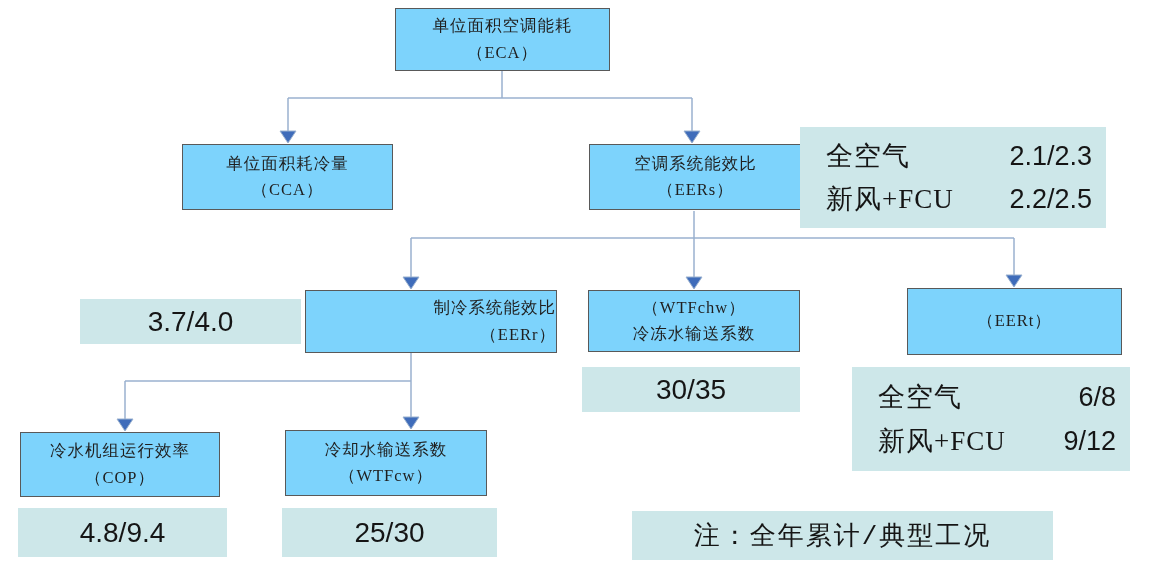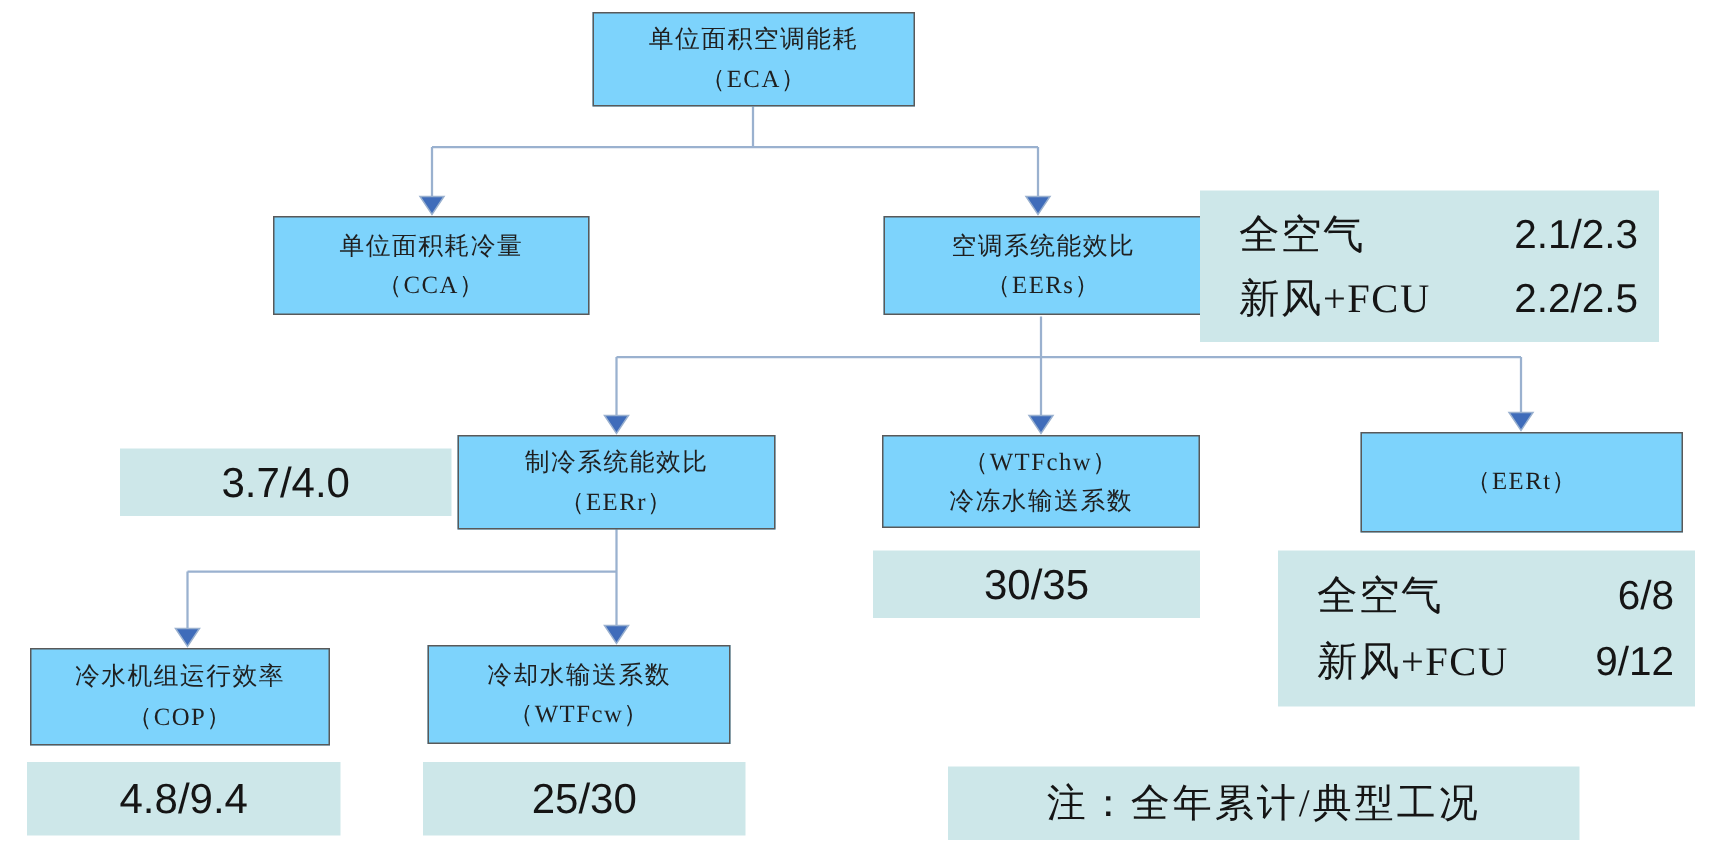--- a/index.html
+++ b/index.html
@@ -46,29 +46,29 @@
     align-items:stretch;
     padding:4px 14px 4px 26px;
   }
   .hl-row{
     display:flex;justify-content:space-between;align-items:center;
     font-size:27px;
   }
   .hl-row .lab{font-family:"Liberation Serif", serif;letter-spacing:1px;}
   .hl-row .num{font-family:"Liberation Sans", sans-serif;}
   .hl-note{
-    font-family:Liberation Serif, serif;
+    font-family:Liberation Mono, monospace;
     font-size:26px;letter-spacing:2px;
   }
 
   
   .n-eca    {left:395px;top:8px;  width:215px;height:63px;}
   .n-cca    {left:182px;top:144px;width:211px;height:66px;}
   .n-eers   {left:589px;top:144px;width:213px;height:66px;}
-  .n-eerr   {left:305px;top:290px;width:212px;height:63px;}
+  .n-eerr   {left:305px;top:290px;width:252px;height:63px;align-items:flex-end;}
   .n-wtfchw {left:588px;top:290px;width:212px;height:62px;}
   .n-eert   {left:907px;top:288px;width:215px;height:67px;}
   .n-cop    {left:20px; top:432px;width:200px;height:65px;}
   .n-wtfcw  {left:285px;top:430px;width:202px;height:66px;}
 
   
   .v-eers   {left:800px;top:127px;width:306px;height:101px;}
   .v-eerr   {left:80px; top:299px;width:221px;height:45px;}
   .v-wtfchw {left:582px;top:367px;width:218px;height:45px;}
   .v-eert   {left:852px;top:367px;width:278px;height:104px;}

